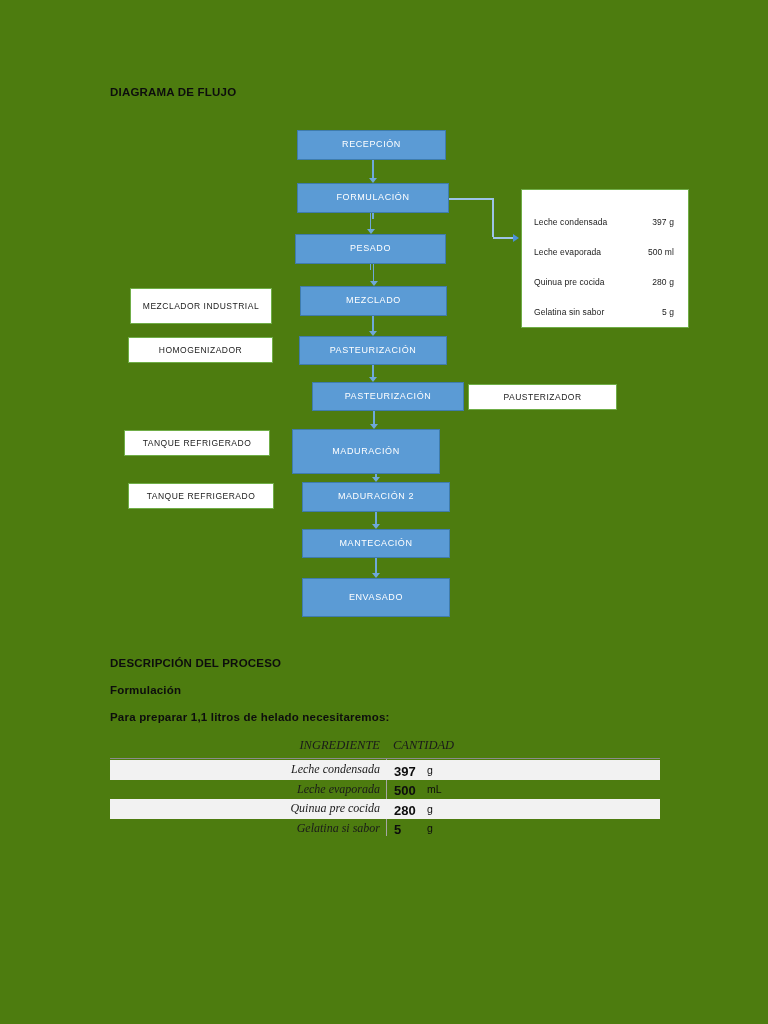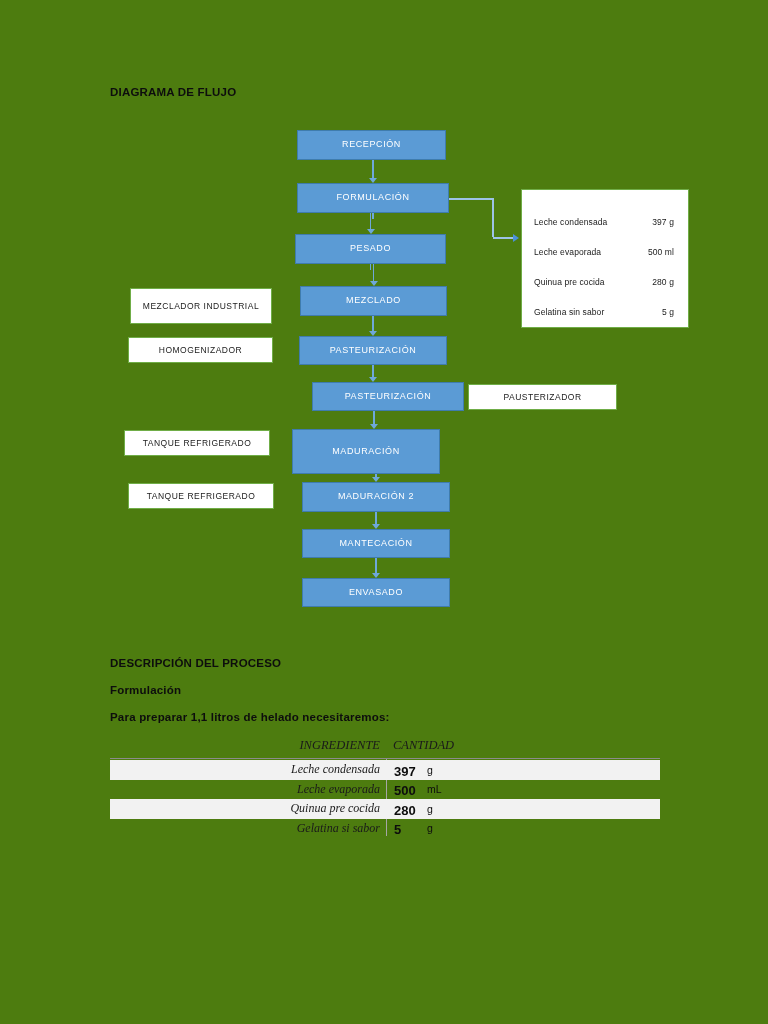--- a/index.html
+++ b/index.html
@@ -255,21 +255,21 @@
       </div>
       <div class="proc-box" style="left: 292px; top: 429px; width: 148px; height: 45px;">
         <span>MADURACIÓN</span>
       </div>
       <div class="proc-box" style="left: 302px; top: 482px; width: 148px; height: 30px;">
         <span>MADURACIÓN 2</span>
       </div>
       <div class="proc-box" style="left: 302px; top: 529px; width: 148px; height: 29px;">
         <span>MANTECACIÓN</span>
       </div>
-      <div class="proc-box" style="left: 302px; top: 578px; width: 148px; height: 29px;">
+      <div class="proc-box" style="left: 302px; top: 578px; width: 148px; height: 39px;">
         <span>ENVASADO</span>
       </div>
       <div class="equip-box" style="left: 130px; top: 288px; width: 142px; height: 36px;">
         <span>MEZCLADOR INDUSTRIAL</span>
       </div>
       <div class="equip-box" style="left: 128px; top: 337px; width: 145px; height: 26px;">
         <span>HOMOGENIZADOR</span>
       </div>
       <div class="equip-box" style="left: 468px; top: 384px; width: 149px; height: 26px;">
         <span>PAUSTERIZADOR</span>

